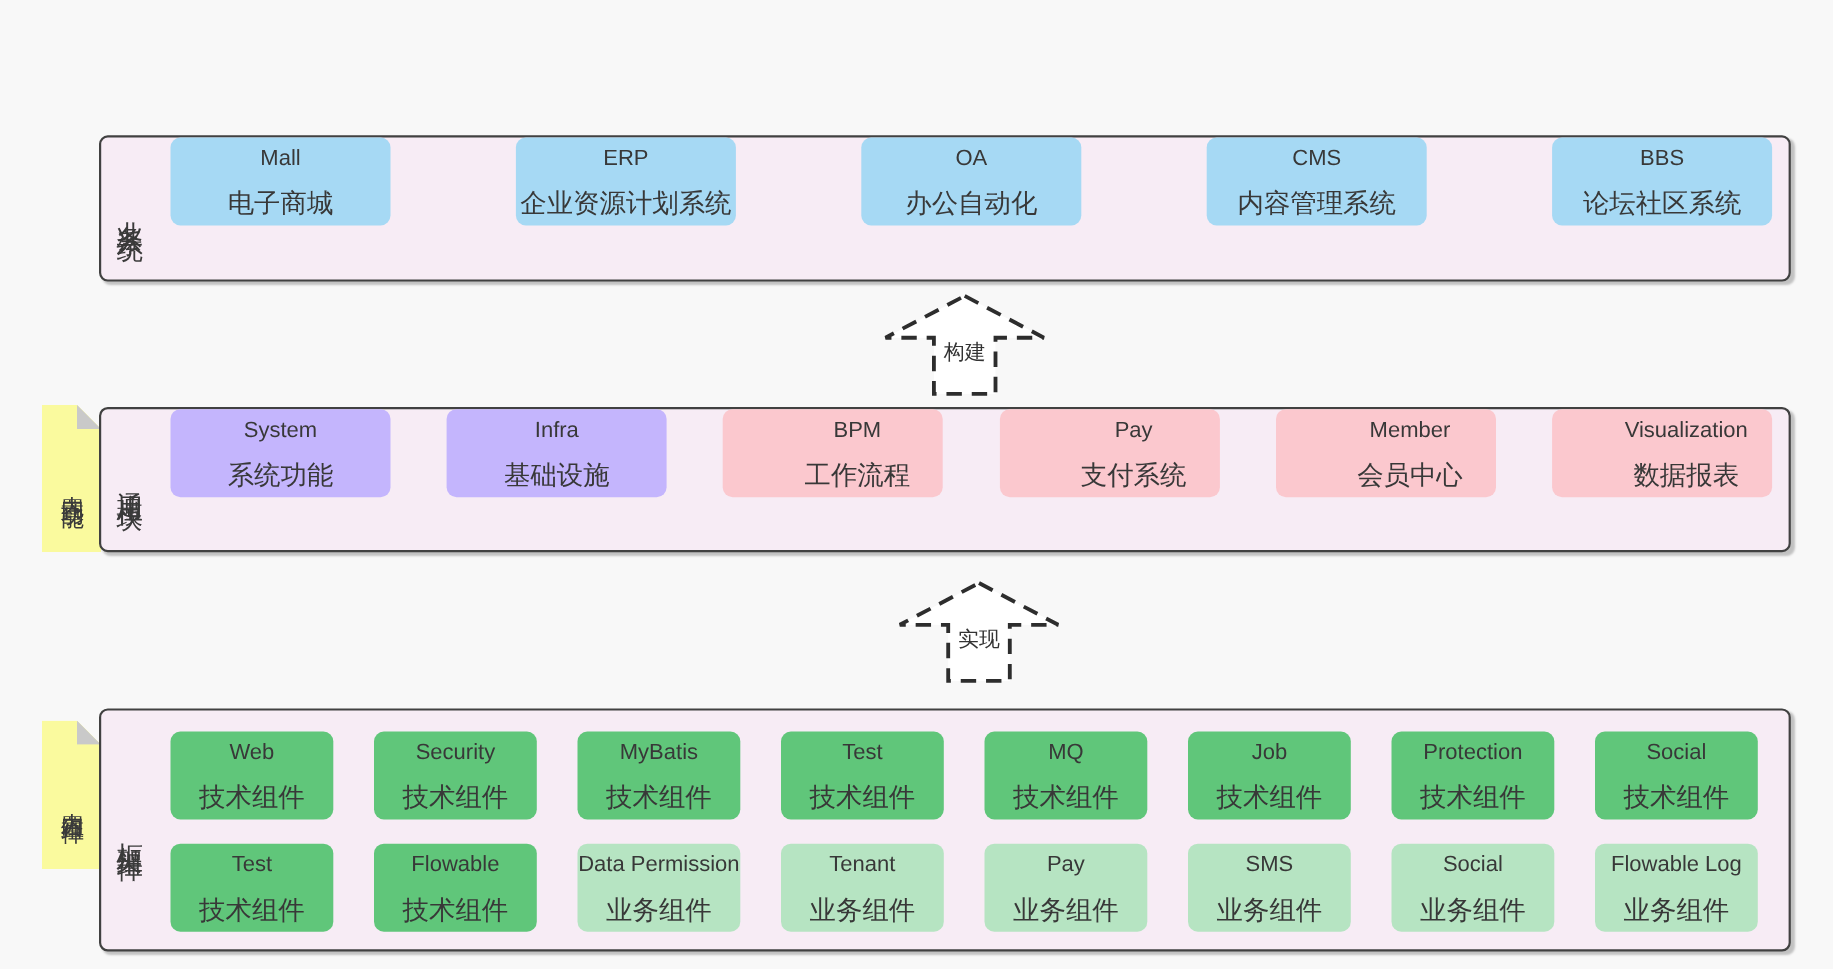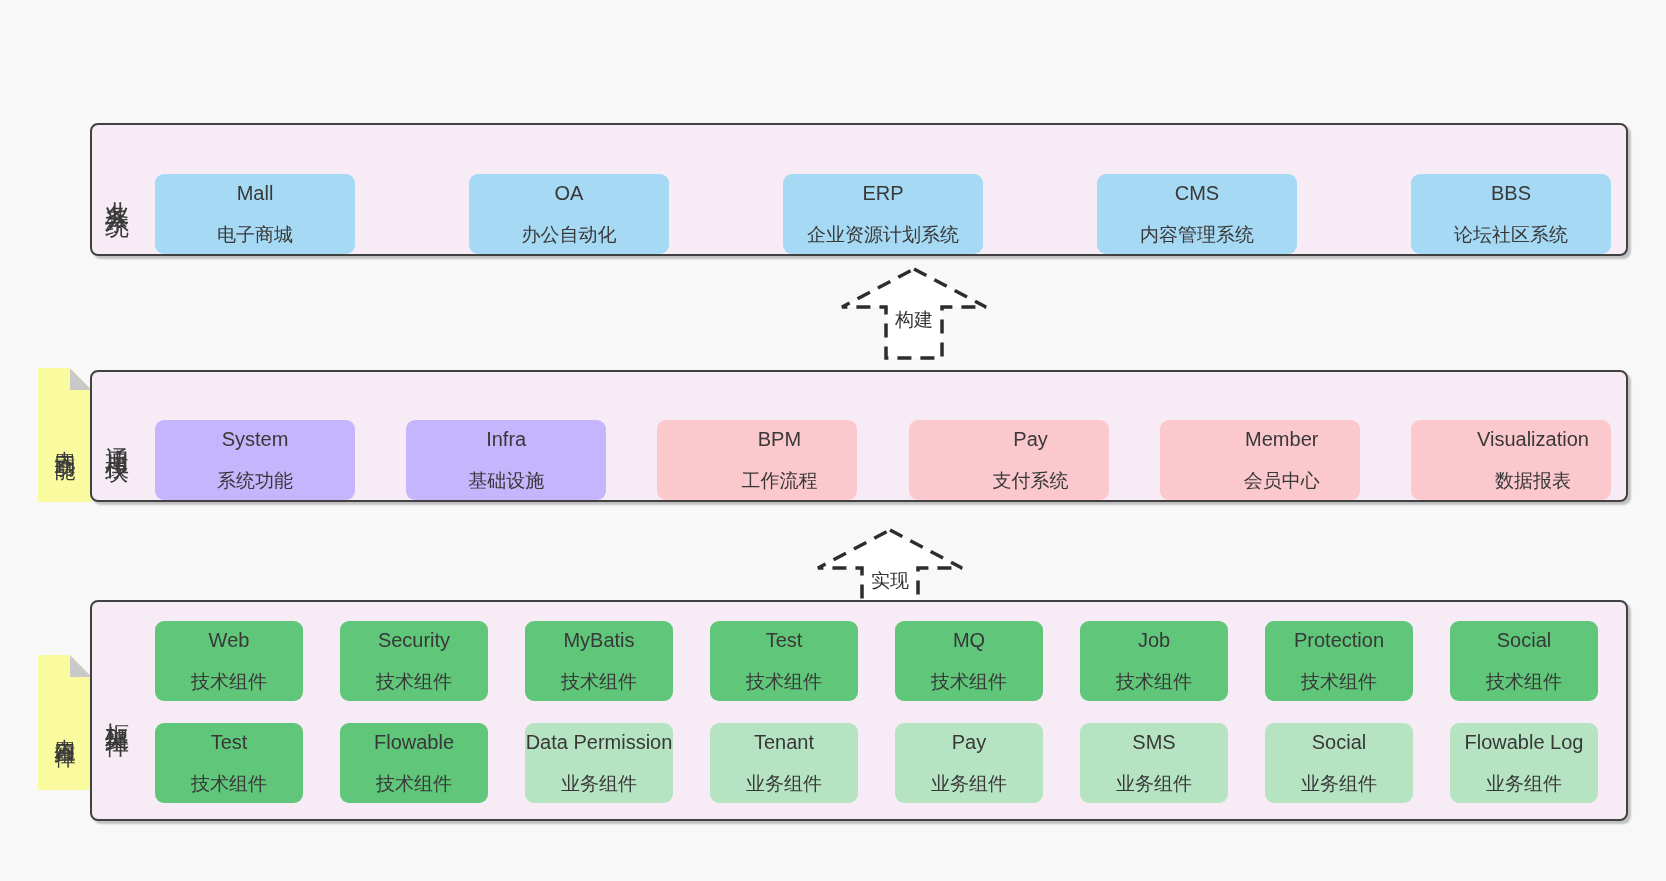--- a/index.html
+++ b/index.html
@@ -7,47 +7,47 @@
   .stage { position:relative; width:1666px; height:881px; background:#f8f8f8; overflow:hidden; }
 
   
   .band {
     position:absolute; left:90px; width:1538px; box-sizing:border-box;
     background:#f7ecf5; border:2px solid #414141; border-radius:8px;
     box-shadow:3px 3px 2px rgba(0,0,0,0.22);
   }
   #band-business  { top:123px; height:133px; }
   #band-modules   { top:370px; height:132px; }
-  #band-framework { top:600px; height:221px; }
+  #band-framework { top:644px; height:221px; }
 
   .band-label {
     position:absolute; left:9px; top:50%; transform:translateY(-50%);
     writing-mode:vertical-rl; text-orientation:upright;
     font-size:24px; letter-spacing:4px; color:#3a3a3a; white-space:nowrap;
   }
 
   .row6 {
     position:absolute; left:63px; right:15px; top:0; bottom:0;
-    display:flex; justify-content:space-between; align-items:flex-end;
+    display:flex; justify-content:space-between; align-items:flex-start;
   }
   .grid8 {
     position:absolute; left:63px; top:19px;
     display:grid; grid-template-columns:repeat(8,148px); column-gap:37px; row-gap:22px;
   }
 
   
   .box {
     box-sizing:border-box; border-radius:9px;
     display:flex; flex-direction:column; justify-content:center; align-items:center;
     text-align:center; color:#383838; line-height:25px;
   }
   .row6 .box  { width:200px; height:80px; }
   .grid8 .box { width:148px; height:80px; }
   .box .en { font-size:20px; }
-  .box .zh { font-size:19px;margin-top:16px; }
+  .box .zh { font-size:24px;margin-top:16px; }
   .blue   { background:#a6d9f4; }
   .red    { background:#c4b5fd; }
   .pink   { background:#fbc8ce;padding-left:44px; }
   .green  { background:#60c67a; }
   .lgreen { background:#b6e4c2; }
 
   
   .note {
     position:absolute; left:38px; width:54px; background:#fafa9e;
     clip-path:polygon(0 0, calc(100% - 22px) 0, 100% 22px, 100% 100%, 0 100%);
@@ -59,47 +59,47 @@
     background:#c9c9c9; clip-path:polygon(0 0, 100% 100%, 0 100%);
   }
   .note .note-text {
     position:absolute; left:50%; top:54%; transform:translate(-50%,-50%);
     writing-mode:vertical-rl; text-orientation:upright;
     font-size:21px; letter-spacing:3px; color:#3a3a3a; white-space:nowrap;
   }
 
   
   .arrow { position:absolute; width:150px; height:95px; }
-  #arrow-build     { left:839px; top:266px; }
+  #arrow-build     { left:802px; top:266px; }
   #arrow-implement { left:815px; top:527px;text-align:right; }
   .arrow svg { display:block; width:150px; height:95px; }
   .arrow-label {
     position:absolute; left:50%; top:41px; transform:translateX(-50%);
     background:#ffffff; padding:0 3px; font-size:19px; color:#333333; white-space:nowrap;
   }
 </style>
 </head>
 <body>
 
 <div class="stage">
 
   <section class="band" id="band-business">
     <div class="band-label">业务系统</div>
     <div class="row6">
       <div class="box blue">
         <div class="en">Mall</div>
         <div class="zh">电子商城</div>
       </div>
       <div class="box blue">
+        <div class="en">ERP</div>
+        <div class="zh">企业资源计划系统</div>
+      </div>
+      <div class="box blue">
         <div class="en">OA</div>
         <div class="zh">办公自动化</div>
-      </div>
-      <div class="box blue">
-        <div class="en">ERP</div>
-        <div class="zh">企业资源计划系统</div>
       </div>
       <div class="box blue">
         <div class="en">CMS</div>
         <div class="zh">内容管理系统</div>
       </div>
       <div class="box blue">
         <div class="en">BBS</div>
         <div class="zh">论坛社区系统</div>
       </div>
     </div>

